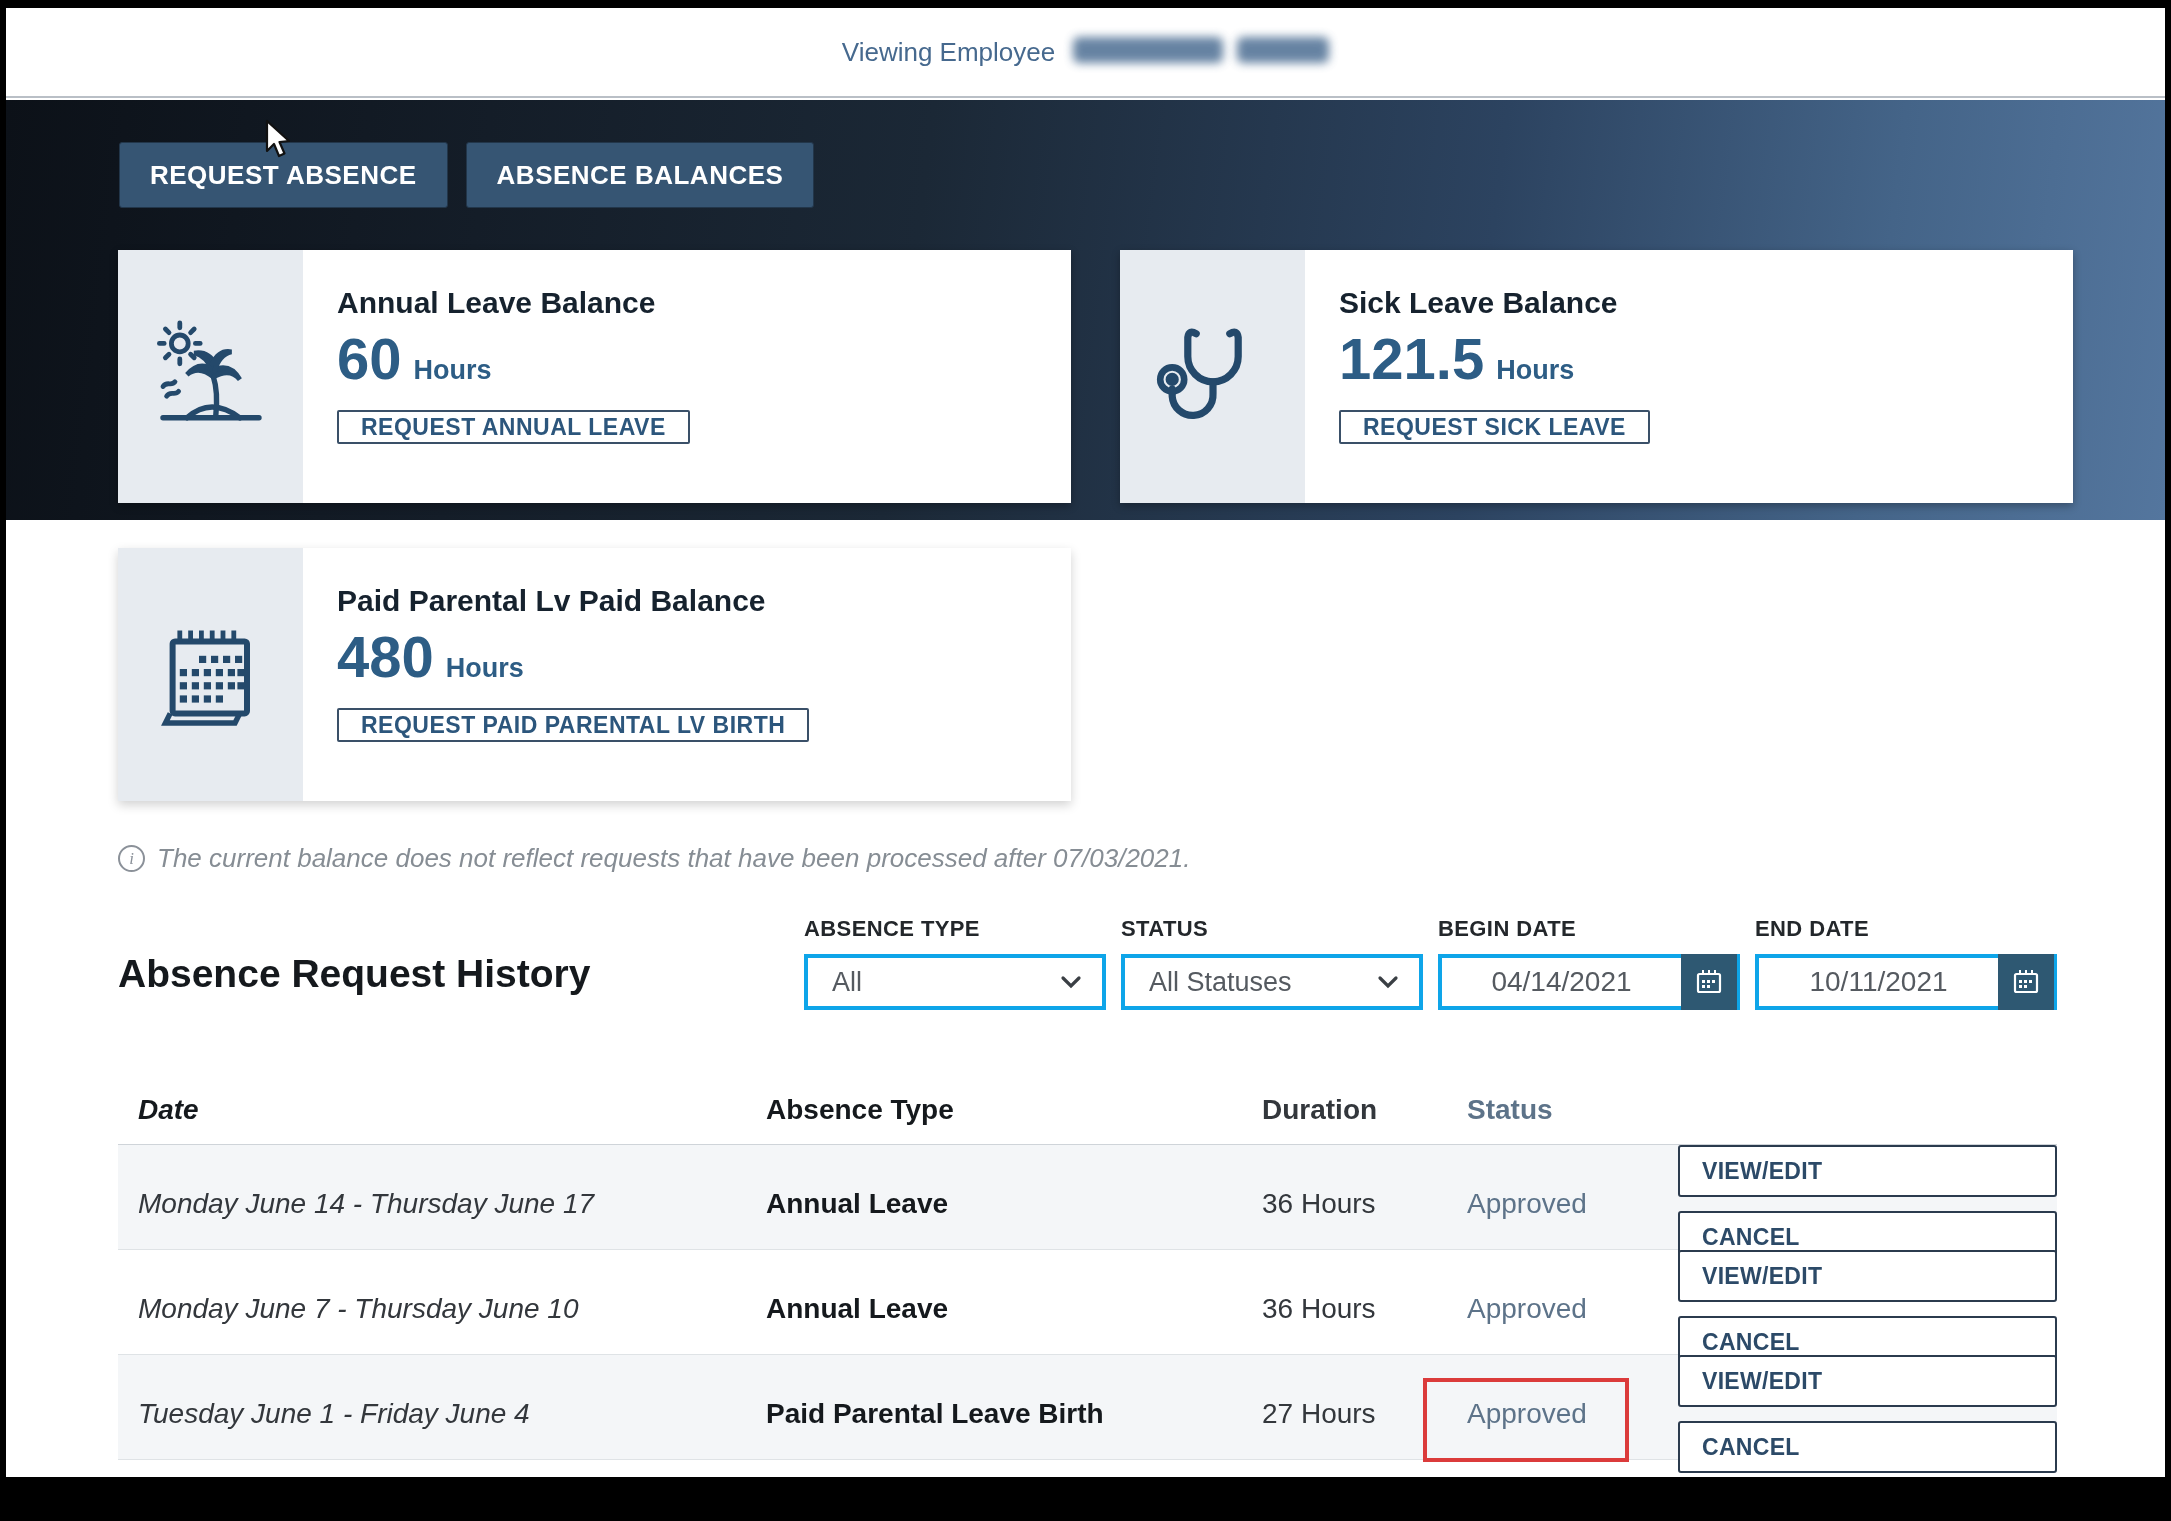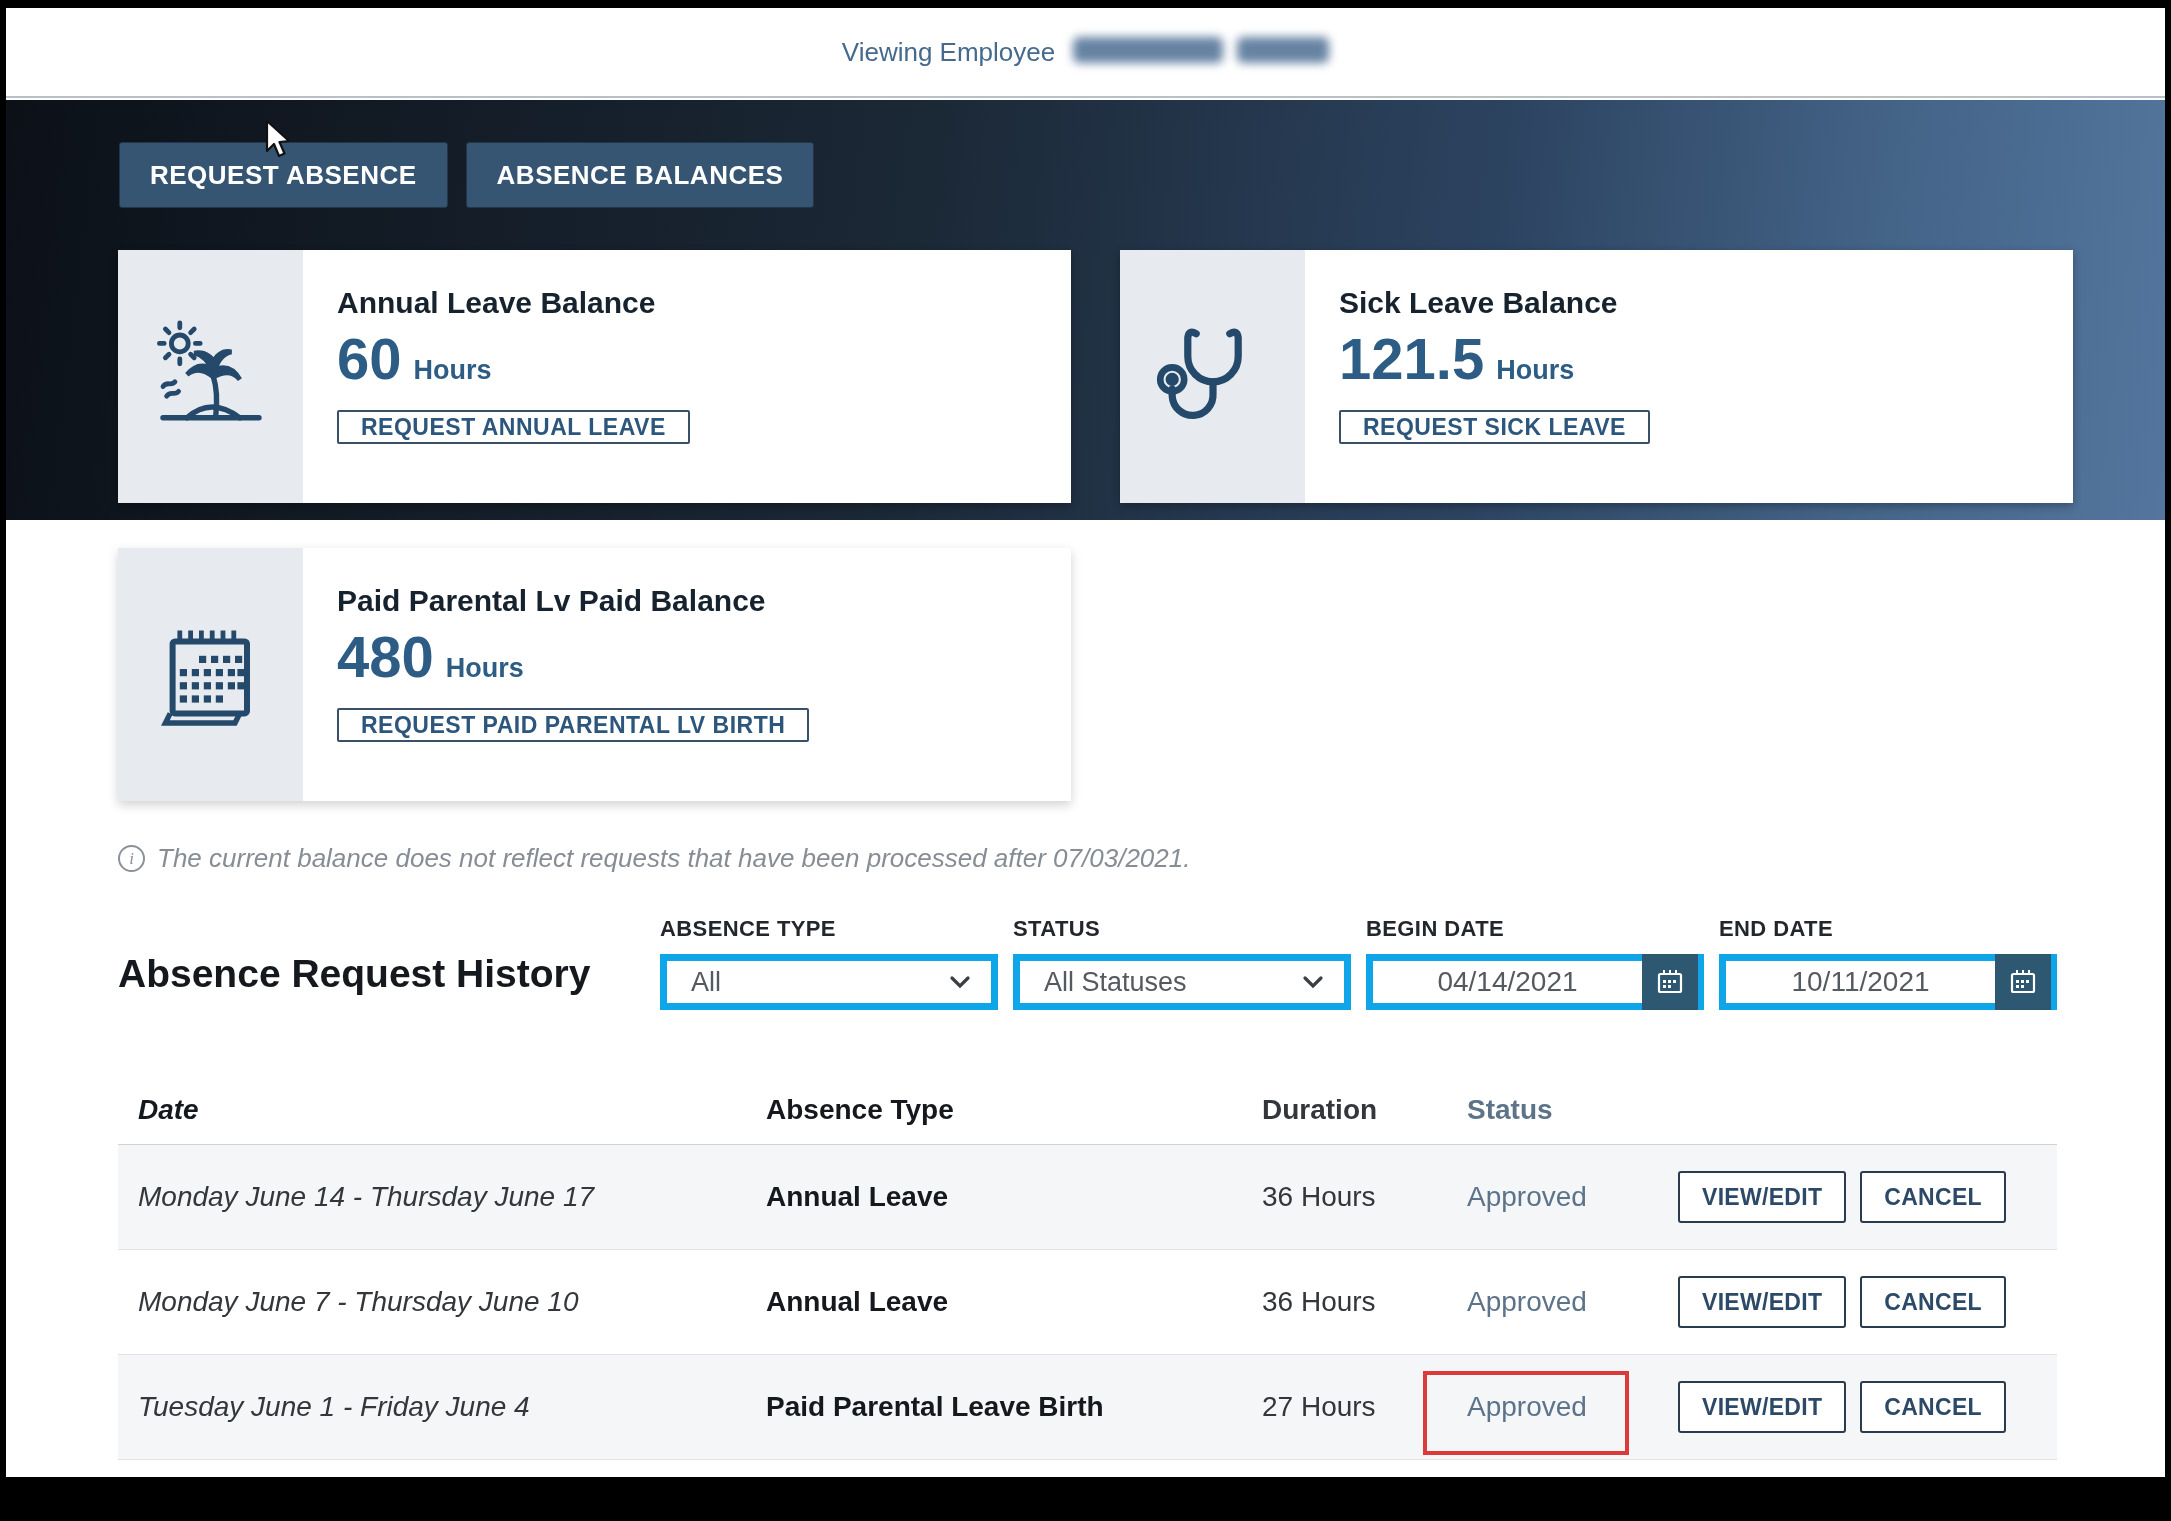--- a/index.html
+++ b/index.html
@@ -50,21 +50,21 @@
   .info-circle{width:27px;height:27px;border:2px solid #8b9199;border-radius:50%;color:#8b9199;
     font-size:17px;font-style:italic;display:flex;align-items:center;justify-content:center;flex:none;font-family:"Liberation Serif",serif;}
   .note-text{font-size:26px;font-style:italic;color:#868d94;}
 
   
   .history-head{position:absolute;left:118px;top:916px;width:1939px;display:flex;align-items:flex-end;}
   .history-title{font-size:39px;font-weight:bold;color:#15191d;margin:0 0 14px 0;}
   .filters{margin-left:auto;display:flex;gap:15px;}
   .filter{display:flex;flex-direction:column;}
   .filter-label{font-size:22px;font-weight:bold;color:#23272b;letter-spacing:.4px;margin-bottom:12px;}
-  .control{width:338px;height:56px;border:7px solid #0ea5e9;background:#fff;display:flex;align-items:center;}
+  .control{width:302px;height:56px;border:4px solid #0ea5e9;background:#fff;display:flex;align-items:center;}
   .select-box{padding:0 20px 0 24px;cursor:pointer;}
   .select-value{font-size:27px;color:#555a60;}
   .chevron{margin-left:auto;}
   .date-box{padding:0;}
   .date-value{flex:1;text-align:center;font-size:28px;color:#555a60;}
   .cal-btn{width:56px;height:56px;margin:-1px -1px -1px 0;background:#2e5872;border:none;
     display:flex;align-items:center;justify-content:center;cursor:pointer;flex:none;}
 
   
   .table{position:absolute;left:118px;top:1075px;width:1939px;z-index:4;}
@@ -74,21 +74,21 @@
   .tr{height:105px;border-bottom:1px solid #dfe3e6;}
   .tr.odd{background:#f4f6f8;}
   .c-date{padding-left:20px;font-size:28px;color:#33373c;font-style:italic;}
   .thead .c-date{color:#15191d;}
   .c-type{font-size:28px;font-weight:bold;color:#15191d;}
   .c-dur{font-size:28px;color:#33373c;}
   .c-status{font-size:28px;color:#5d7389;position:relative;}
   .status-text{position:relative;z-index:2;}
   .red-box{position:absolute;left:-44px;top:50%;transform:translateY(-50%);margin-top:6px;
     width:206px;height:84px;border:4px solid #db3b3b;z-index:1;}
-  .c-actions{display:flex;gap:14px;}
+  .c-actions{display:flex;gap:14px;flex-direction:column;}
   .act-btn{height:52px;padding:0 22px;background:#fff;border:2px solid #2b3b4e;border-radius:3px;
     color:#2c4a68;font-size:23px;font-weight:bold;letter-spacing:.3px;display:flex;align-items:center;cursor:pointer;}
 
   svg{display:block;}
 </style>
 </head>
 <body>
 
 <div id="screen">
 

